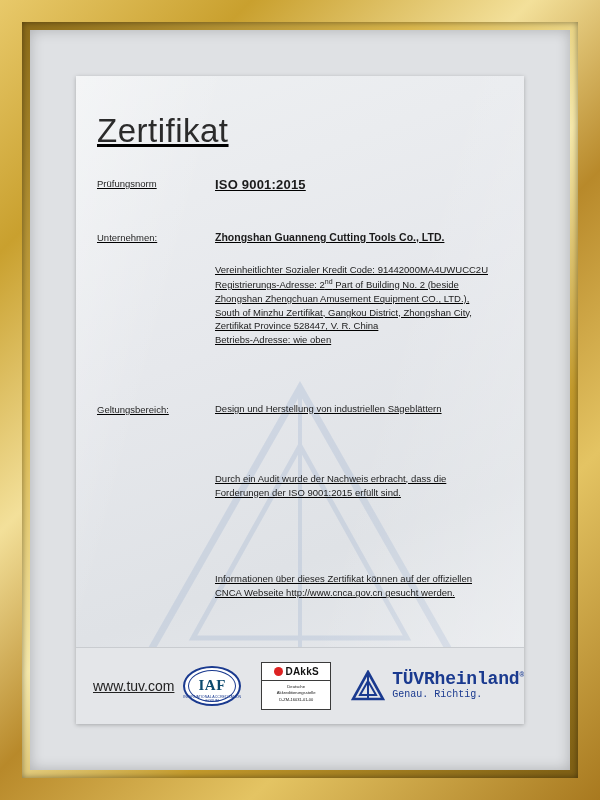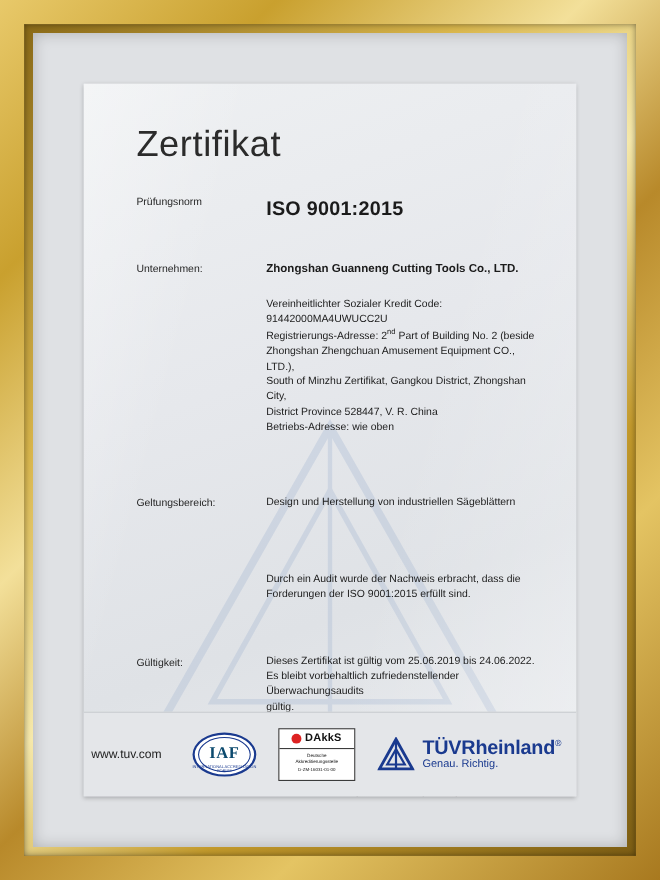--- a/index.html
+++ b/index.html
@@ -33,47 +33,47 @@
   
   .watermark{
     position:absolute;left:50%;top:300px;transform:translateX(-50%);
     width:330px;height:300px;opacity:.30;pointer-events:none;
   }
   .watermark svg{display:block;}
   .sheen{
     position:absolute;inset:0;pointer-events:none;
     background:linear-gradient(105deg,rgba(255,255,255,.35) 0%,rgba(255,255,255,0) 25%,rgba(255,255,255,0) 62%,rgba(255,255,255,.28) 100%);
   }
-  .content{position:relative;z-index:3;padding:30px 32px 0 48px;}
+  .content{position:relative;z-index:3;padding:30px 32px 0 21px;text-decoration:underline;}
   
   .title{
     font-size:33px;letter-spacing:.5px;color:#2b2b2b;
     font-weight:400;margin:6px 0 26px 0;
   }
   
   .row{display:flex;margin-bottom:9px;}
   .lbl{
     width:118px;flex:0 0 118px;
     font-size:9.5px;color:#262626;line-height:1.35;padding-top:2px;
   }
   .val{font-size:9.5px;color:#1b1b1b;line-height:1.45;}
-  .val.strong{font-size:18px;font-weight:bold;letter-spacing:.2px;}
+  .val.strong{font-size:13px;font-weight:bold;letter-spacing:.2px;}
   .val.semi{font-size:10.5px;font-weight:bold;}
   .val.coname{font-size:10.5px;font-weight:bold;margin-bottom:18px;}
   .sup{font-size:7px;vertical-align:super;}
   .block{margin-left:118px;font-size:9.5px;color:#1b1b1b;line-height:1.5;}
   .sec-gap{height:26px;}
   .sec-gap-lg{height:46px;}
   
   .footer{
     position:absolute;left:0;right:0;bottom:0;height:76px;
     background:#e4e6e9;border-top:1px solid #c9ccd0;
     display:flex;align-items:center;z-index:4;
   }
-  .tuvurl{font-size:11px;color:#222;margin-left:7px;width:92px;}
+  .tuvurl{font-size:14px;color:#222;margin-left:17px;width:92px;text-decoration:underline;}
   .logos{display:flex;align-items:center;gap:20px;}
   
   .iaf{width:58px;height:40px;position:relative;}
   .iaf .ell{
     position:absolute;inset:0;border:2px solid #1a3a8f;border-radius:50%;
     background:#fff;
   }
   .iaf .ell2{position:absolute;left:5px;top:4px;right:5px;bottom:4px;border:1px solid #1a3a8f;border-radius:50%;}
   .iaf .txt{
     position:absolute;left:0;right:0;top:11px;text-align:center;
@@ -86,21 +86,21 @@
   
   .dakks{width:68px;height:46px;border:1px solid #3b3b3b;background:#fff;position:relative;}
   .dakks .top{
     display:flex;align-items:center;justify-content:center;gap:3px;height:17px;border-bottom:1px solid #3b3b3b;
   }
   .dakks .dot{width:9px;height:9px;border-radius:50%;background:#d22;}
   .dakks .nm{font-size:10px;font-weight:bold;color:#111;letter-spacing:.2px;}
   .dakks .bot{text-align:center;font-size:4.2px;line-height:1.5;color:#111;padding-top:3px;}
   .dakks .acc{font-size:4px;color:#111;text-align:center;}
   
-  .tuv{display:flex;align-items:flex-start;gap:7px;}
+  .tuv{display:flex;align-items:flex-start;gap:7px;font-family:Liberation Mono, monospace;}
   .tuv .tri{width:34px;height:32px;}
   .tuv .words .t1{font-size:18px;font-weight:bold;color:#1a3a8f;line-height:1;letter-spacing:-.2px;}
   .tuv .words .t1 .reg{font-size:8px;vertical-align:super;font-weight:normal;}
   .tuv .words .t2{font-size:10px;color:#1a3a8f;line-height:1.4;}
 </style>
 </head>
 <body>
 
 <div class="frame">
   <div class="frame-inner-bevel"></div>
@@ -129,49 +129,41 @@
         <div class="sec-gap"></div>
 
         <div class="row">
           <div class="lbl">Unternehmen:</div>
           <div>
             <div class="val coname">Zhongshan Guanneng Cutting Tools Co., LTD.</div>
             <div class="val">Vereinheitlichter Sozialer Kredit Code: 91442000MA4UWUCC2U</div>
             <div class="val">Registrierungs-Adresse: 2<span class="sup">nd</span> Part of Building No. 2 (beside</div>
             <div class="val">Zhongshan Zhengchuan Amusement Equipment CO., LTD.),</div>
             <div class="val">South of Minzhu Zertifikat, Gangkou District, Zhongshan City,</div>
-            <div class="val">District Province 528447, V. R. China</div>
+            <div class="val">Zertifikat Province 528447, V. R. China</div>
             <div class="val">Betriebs-Adresse: wie oben</div>
           </div>
         </div>
 
         <div class="sec-gap-lg"></div>
 
         <div class="row">
           <div class="lbl">Geltungsbereich:</div>
           <div class="val">Design und Herstellung von industriellen Sägeblättern</div>
         </div>
 
         <div class="sec-gap-lg"></div>
 
         <div class="block">
           <div>Durch ein Audit wurde der Nachweis erbracht, dass die</div>
           <div>Forderungen der ISO 9001:2015 erfüllt sind.</div>
         </div>
 
         <div class="sec-gap-lg"></div>
 
-        <div class="row">
-          <div class="lbl">Gültigkeit:</div>
-          <div class="val">
-            <div>Dieses Zertifikat ist gültig vom 25.06.2019 bis 24.06.2022.</div>
-            <div>Es bleibt vorbehaltlich zufriedenstellender Überwachungsaudits</div>
-            <div>gültig.</div>
-          </div>
-        </div>
 
         <div class="sec-gap"></div>
 
         <div class="block">
           <div>Informationen über dieses Zertifikat können auf der offiziellen</div>
           <div>CNCA Webseite http://www.cnca.gov.cn gesucht werden.</div>
         </div>
 
       </div>
 

